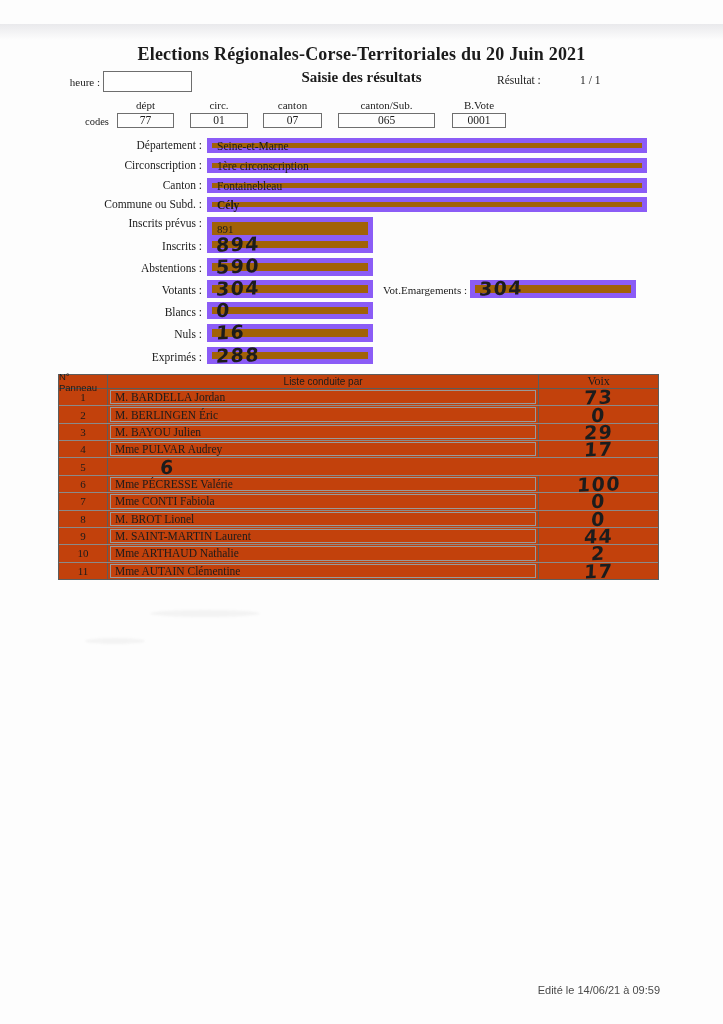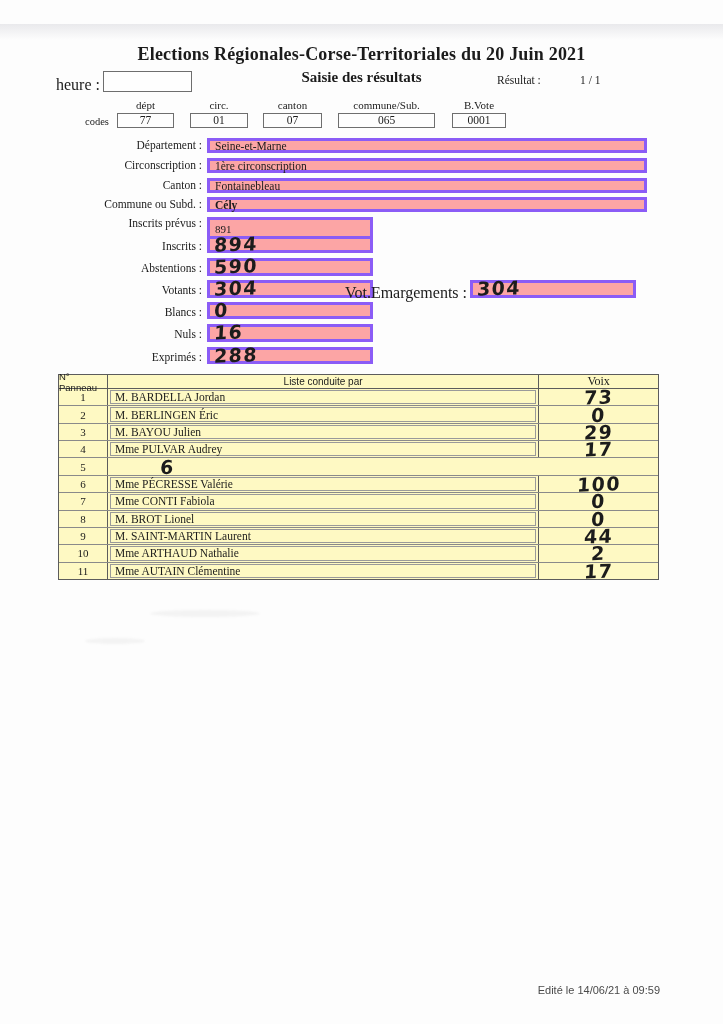--- a/index.html
+++ b/index.html
@@ -7,38 +7,38 @@
   body { background: #e9e9e9; margin: 0; }
   .page {
     position: relative; width: 723px; height: 1024px;
     background: #fdfdfd; overflow: hidden;
     font-family: "Liberation Serif", serif; color: #1b1b1b;
   }
   .abs { position: absolute; }
   .box { border: 1px solid #6e6e6e; background: #fefefe; }
   .title { width: 100%; text-align: center; top: 44px; font-size: 18px; font-weight: bold; letter-spacing: .2px; }
   .subtitle { width: 100%; text-align: center; top: 69px; font-size: 15px; font-weight: bold; }
-  .lbl { font-size: 16px; text-align: right; }
+  .lbl { font-size: 11px; text-align: right; }
   .val { font-size: 11.5px; padding-left: 5px; }
   .code-group { text-align: center; }
   .code-label { font-size: 11px; margin-bottom: 2px; }
   .code-box { border: 1px solid #6e6e6e; font-size: 11.5px; text-align: center; height: 15px; line-height: 13px; }
   .frow-label { position: absolute; left: 40px; width: 162px; text-align: right; font-size: 11.5px; }
-  .fbox { position: absolute; left: 207px; border: 3px solid #8b5cf6; background: #fca5a5; display: flex; align-items: center; overflow: visible; }
+  .fbox { position: absolute; left: 207px; border: 5px solid #8b5cf6; background: #a16207; display: flex; align-items: center; overflow: visible; }
   .wide { width: 440px; height: 15px; }
   .narrow { width: 166px; }
   .hw {
     font-family: "DejaVu Sans", sans-serif; font-weight: 600;
     color: #1c1c1c; display: inline-block;
     transform: rotate(-2deg) skewX(-5deg); letter-spacing: 1.5px;
   }
   .hw-field { font-size: 19px; line-height: 14px; padding-left: 4px; position: relative; top: -1px; }
   .etable {
     position: absolute; left: 58px; top: 374px; width: 601px; height: 206px;
-    border: 1px solid #5c5c5c; display: flex; flex-direction: column; background: #fef9c3;
+    border: 1px solid #5c5c5c; display: flex; flex-direction: column; background: #c2410c;
   }
   .t-header { display: flex; height: 14px; border-bottom: 1px solid #5c5c5c; }
   .t-row { display: flex; flex: 1; border-bottom: 1px solid #8a8a8a; }
   .t-row:last-child { border-bottom: none; }
   .c-num { width: 49px; border-right: 1px solid #5c5c5c; display: flex; align-items: center; justify-content: center; }
   .c-name { width: 432px; border-right: 1px solid #5c5c5c; display: flex; }
   .c-voix { width: 119px; display: flex; align-items: center; justify-content: center; overflow: visible; }
   .h-num { font-family: "Liberation Sans", sans-serif; font-size: 9.5px; }
   .h-name { font-family: "Liberation Sans", sans-serif; font-size: 10px; align-items: center; justify-content: center; }
   .h-voix { font-size: 12px; }
@@ -78,21 +78,21 @@
   </div>
   <div class="abs code-group" style="left:190px;top:99px;width:58px;">
     <div class="code-label">circ.</div>
     <div class="code-box">01</div>
   </div>
   <div class="abs code-group" style="left:263px;top:99px;width:59px;">
     <div class="code-label">canton</div>
     <div class="code-box">07</div>
   </div>
   <div class="abs code-group" style="left:338px;top:99px;width:97px;">
-    <div class="code-label">commune/Sub.</div>
+    <div class="code-label">canton/Sub.</div>
     <div class="code-box">065</div>
   </div>
   <div class="abs code-group" style="left:452px;top:99px;width:54px;">
     <div class="code-label">B.Vote</div>
     <div class="code-box">0001</div>
   </div>
 
   <div class="frow-label" style="top:139px;">Département :</div>
   <div class="fbox wide" style="top:138px;">
     <span class="val">Seine-et-Marne</span>

